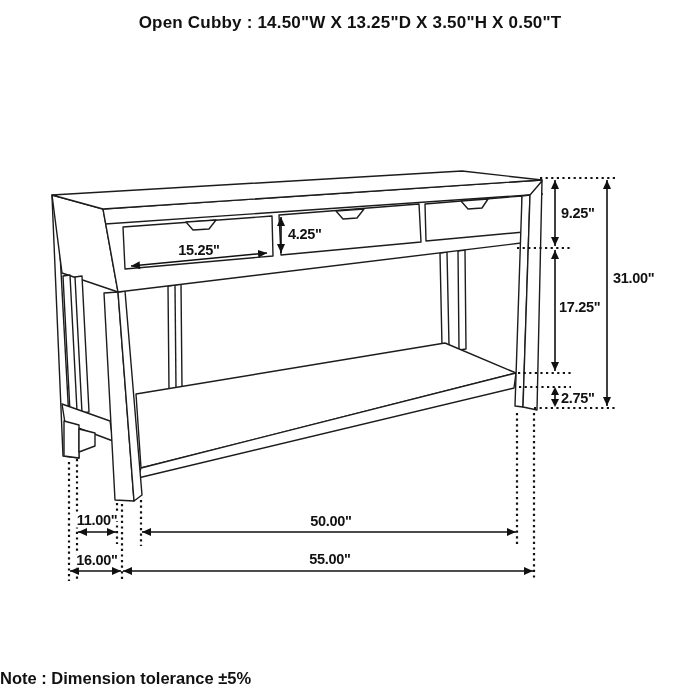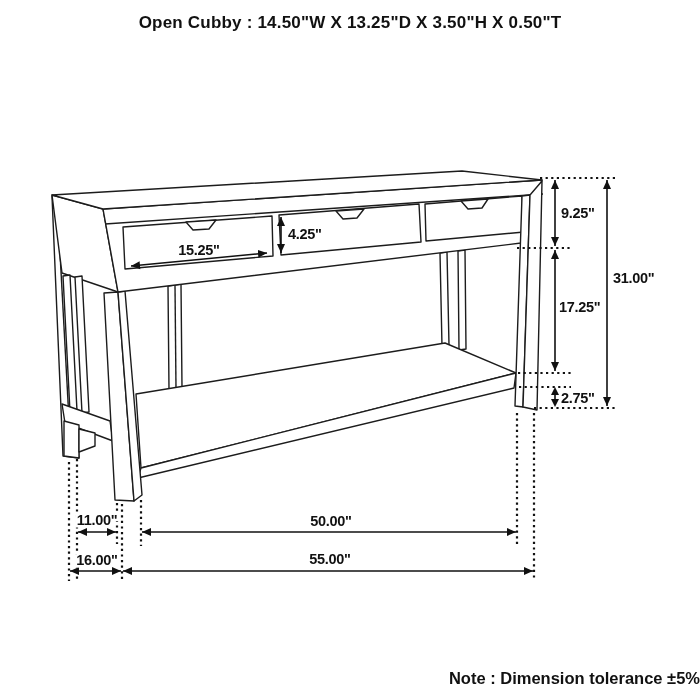--- a/index.html
+++ b/index.html
@@ -5,21 +5,21 @@
   html,body{margin:0;padding:0;background:#fff;}
   .page{
     position:relative;width:700px;height:700px;background:#ffffff;
     font-family:"Liberation Sans",sans-serif;color:#111;overflow:hidden;
   }
   .title{
     position:absolute;top:13px;left:0;width:100%;text-align:center;
     font-weight:bold;font-size:17px;letter-spacing:0.2px;
   }
   .note{
-    position:absolute;top:669px;left:0;width:100%;text-align:right;
+    position:absolute;top:669px;left:0;width:100%;text-align:left;
     font-weight:bold;font-size:16.5px;
   }
   svg{position:absolute;top:0;left:0;}
   .ln{fill:#ffffff;stroke:#1c1c1c;stroke-width:1.4;stroke-linejoin:round;}
   .lnn{fill:none;stroke:#1c1c1c;stroke-width:1.4;stroke-linejoin:round;}
   .dim{stroke:#111;stroke-width:1.6;fill:none;}
   .dot{stroke:#111;stroke-width:2.2;stroke-dasharray:2.2 3.4;fill:none;}
   .dimtxt{font-family:"Liberation Sans",sans-serif;font-weight:bold;font-size:14.5px;
     fill:#111;letter-spacing:-0.3px;}
   .halo{stroke:#fff;stroke-width:5;paint-order:stroke;}

